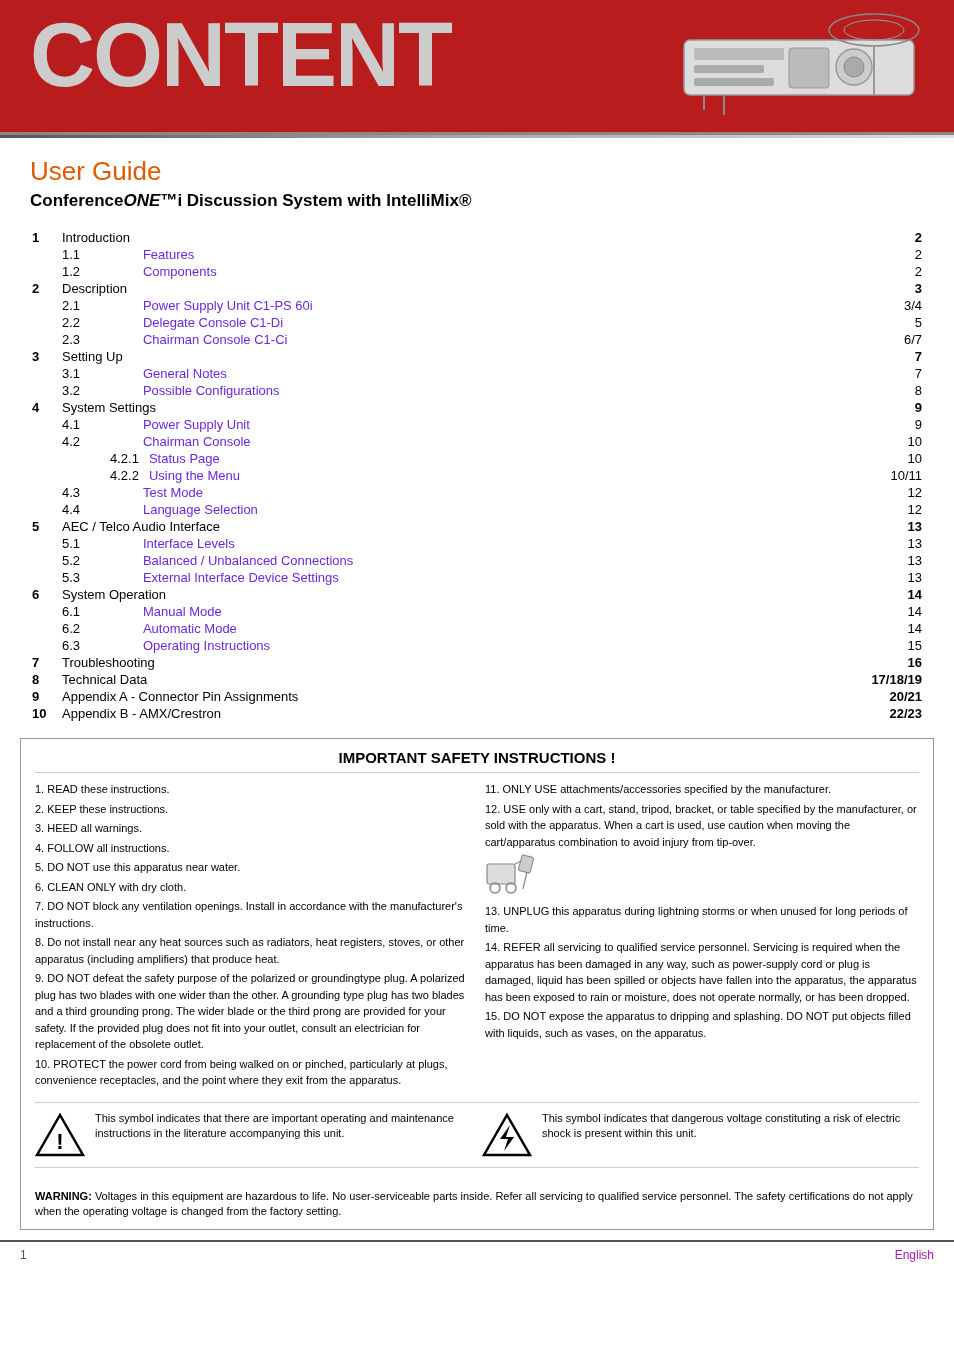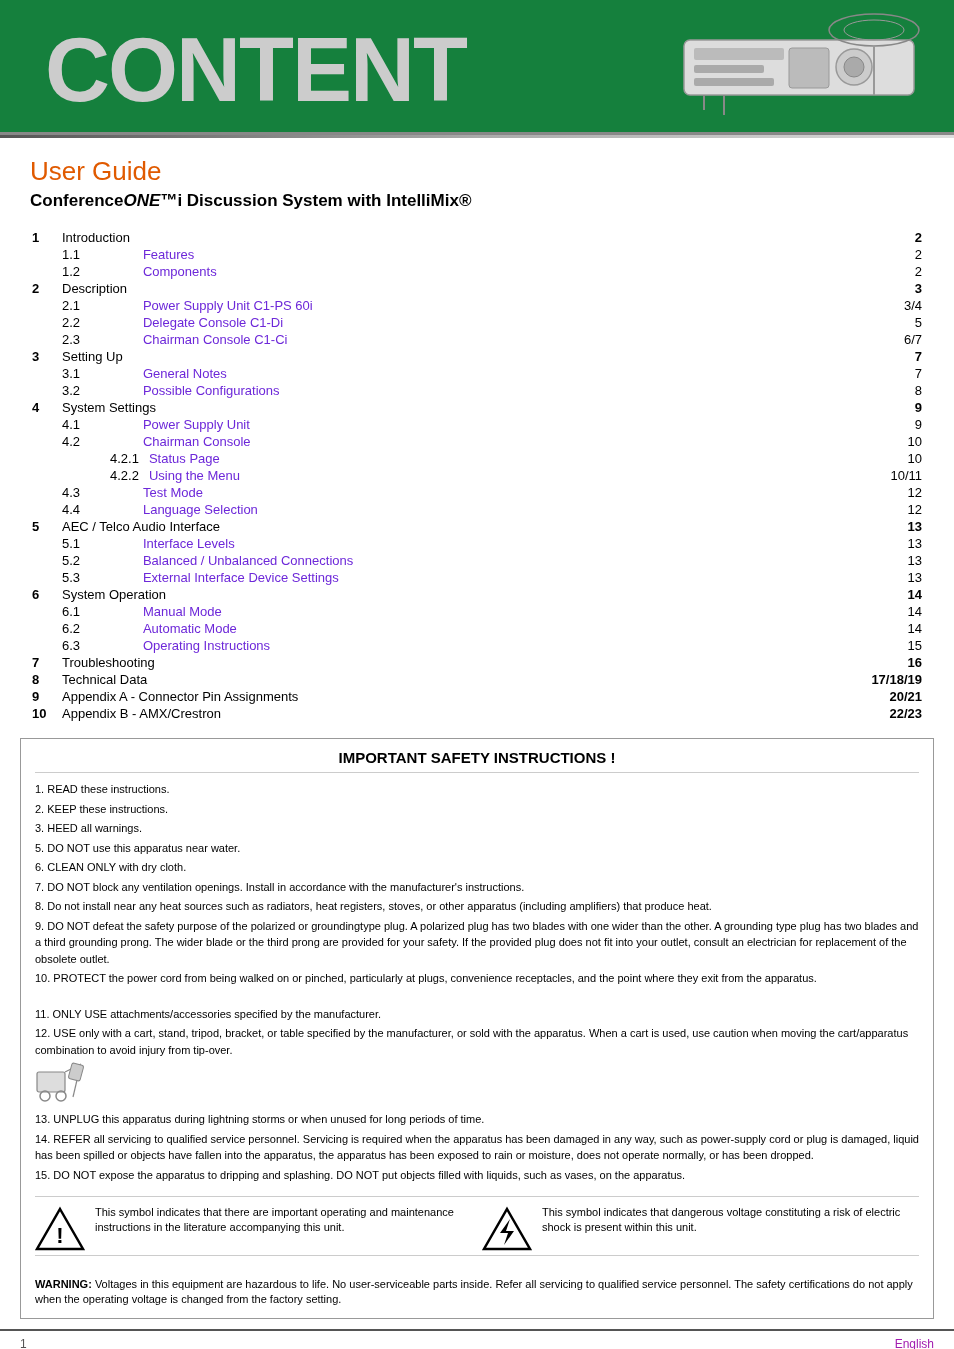--- a/index.html
+++ b/index.html
@@ -7,22 +7,22 @@
       width: 954px;
       min-height: 1349px;
       background: #fff;
       font-family: Arial, Helvetica, sans-serif;
       font-size: 13px;
       color: #000;
     }
 
     
     .header {
-      background: #15803d;
-      padding: 15px;
+      background: #b91c1c;
+      padding: 0;
       position: relative;
       height: 135px;
       border-bottom: 3px solid #888;
     }
     .header-title {
       font-size: 90px;
       font-weight: 900;
       color: #ccc;
       letter-spacing: -2px;
       line-height: 1;
@@ -122,21 +122,20 @@
       font-size: 15px;
       font-weight: bold;
       text-align: center;
       margin-bottom: 8px;
       border-bottom: 1px solid #ccc;
       padding-bottom: 6px;
     }
     .safety-columns {
       display: flex;
       gap: 16px;
-      flex-direction: column;
     }
     .safety-col {
       flex: 1;
       font-size: 11px;
       line-height: 1.5;
     }
     .safety-col p {
       margin-bottom: 3px;
     }
 
@@ -157,20 +156,21 @@
     }
     .safety-icon-svg {
       flex-shrink: 0;
       width: 50px;
       height: 50px;
     }
 
     .warning-row {
       font-size: 11px;
       border-top: 1px solid #ccc;
+      margin-top: 6px;
       padding-top: 21px;
       line-height: 1.4;
     }
 
     
     .page-footer {
       display: flex;
       justify-content: space-between;
       align-items: center;
       padding: 6px 20px;
@@ -408,20 +408,21 @@
 </div>
 
 <div class="safety-box">
   <div class="safety-title">IMPORTANT SAFETY INSTRUCTIONS !</div>
   <div class="safety-columns">
 
     <div class="safety-col">
       <p>1. READ these instructions.</p>
       <p>2. KEEP these instructions.</p>
       <p>3. HEED all warnings.</p>
+      <p>4. FOLLOW all instructions.</p>
       <p>5. DO NOT use this apparatus near water.</p>
       <p>6. CLEAN ONLY with dry cloth.</p>
       <p>7. DO NOT block any ventilation openings. Install in accordance with the manufacturer's instructions.</p>
       <p>8. Do not install near any heat sources such as radiators, heat registers, stoves, or other apparatus (including amplifiers) that produce heat.</p>
       <p>9. DO NOT defeat the safety purpose of the polarized or groundingtype plug. A polarized plug has two blades with one wider than the other. A grounding type plug has two blades and a third grounding prong. The wider blade or the third prong are provided for your safety. If the provided plug does not fit into your outlet, consult an electrician for replacement of the obsolete outlet.</p>
       <p>10. PROTECT the power cord from being walked on or pinched, particularly at plugs, convenience receptacles, and the point where they exit from the apparatus.</p>
     </div>
 
     <div class="safety-col">
       <p>11. ONLY USE attachments/accessories specified by the manufacturer.</p>

